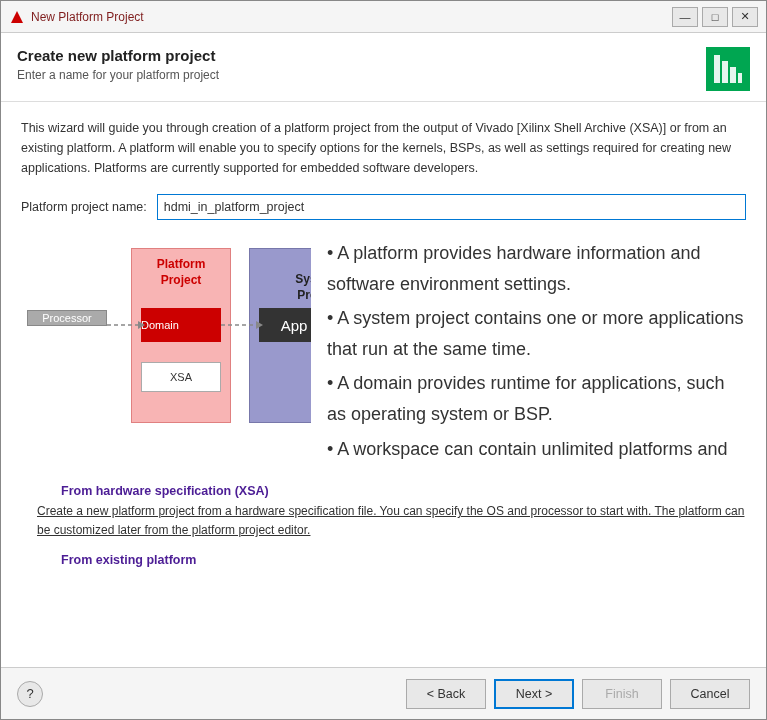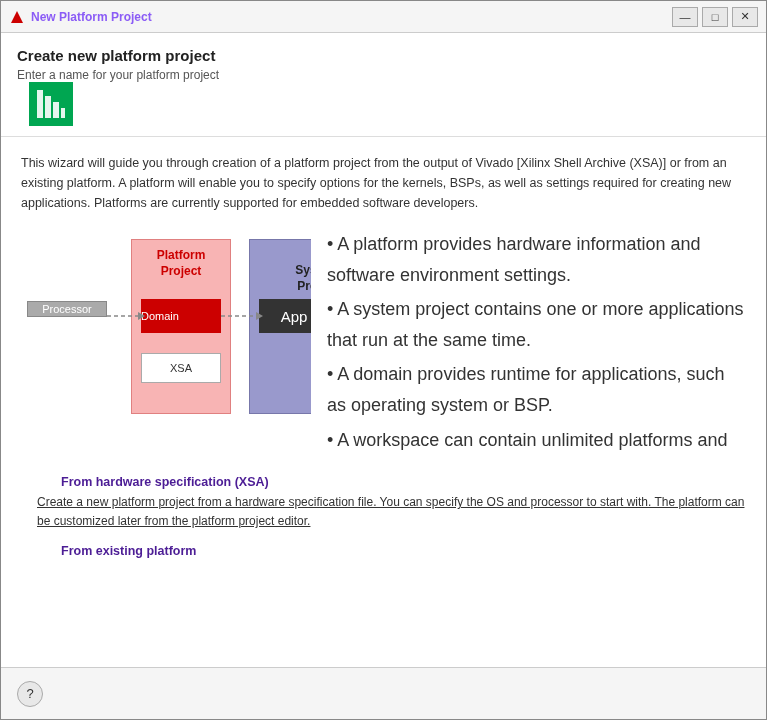--- a/index.html
+++ b/index.html
@@ -34,22 +34,21 @@
     }
     .title-bar-icon {
       width: 16px;
       height: 16px;
       margin-right: 6px;
       flex-shrink: 0;
     }
     .title-bar-text {
       flex: 1;
       font-size: 12px;
-      color: #8b5cf6;
-      font-weight: bold;
+      color: #7f1d1d;
     }
     .title-bar-buttons {
       display: flex;
       gap: 4px;
     }
     .title-bar-btn {
       width: 26px;
       height: 20px;
       border: 1px solid #aaa;
       background: #e8e8e8;
@@ -62,21 +61,20 @@
     }
 
     .header-section {
       background: #ffffff;
       padding: 14px 16px 10px 16px;
       border-bottom: 1px solid #ddd;
       display: flex;
       align-items: flex-start;
       justify-content: space-between;
       flex-shrink: 0;
-      flex-direction: column;
     }
     .header-text-block { flex: 1; }
     .header-title {
       font-size: 15px;
       font-weight: bold;
       color: #222;
       margin-bottom: 4px;
     }
     .header-subtitle {
       font-size: 12px;
@@ -331,20 +329,24 @@
         <rect x="10" y="8" width="6" height="22" fill="white" opacity="0.9"></rect>
         <rect x="18" y="14" width="6" height="16" fill="white" opacity="0.9"></rect>
         <rect x="26" y="20" width="4" height="10" fill="white" opacity="0.9"></rect>
       </svg>
     </div>
   </div>
 
   <div class="content-area">
     <p class="description-text">This wizard will guide you through creation of a platform project from the output of Vivado [Xilinx Shell Archive (XSA)] or from an existing platform. A platform will enable you to specify options for the kernels, BSPs, as well as settings required for creating new applications. Platforms are currently supported for embedded software developers.</p>
 
+    <div class="field-row">
+      <label class="field-label">Platform project name:</label>
+      <input class="field-input" type="text" value="hdmi_in_platform_project" style="">
+    </div>
 
     <div class="diagram-info-row">
       <div class="diagram-area">
 
         <div class="platform-project-box">
           <div class="platform-project-label">Platform<br>Project</div>
         </div>
 
         <div class="system-project-box">
           <div class="system-project-label">System<br>Project</div>
@@ -388,14 +390,20 @@
       <div class="section-bold">From hardware specification (XSA)</div>
       <div class="section-indent">Create a new platform project from a hardware specification file. You can specify the OS and processor to start with. The platform can be customized later from the platform project editor.</div>
       <div class="section-bold">From existing platform</div>
     </div>
   </div>
 
   <div class="footer">
     <div class="footer-left">
       <div class="help-btn">?</div>
     </div>
+    <div class="footer-right">
+      <button class="footer-btn">&lt; Back</button>
+      <button class="footer-btn primary">Next &gt;</button>
+      <button class="footer-btn disabled">Finish</button>
+      <button class="footer-btn">Cancel</button>
+    </div>
   </div>
 </div>
 
 </body></html>

